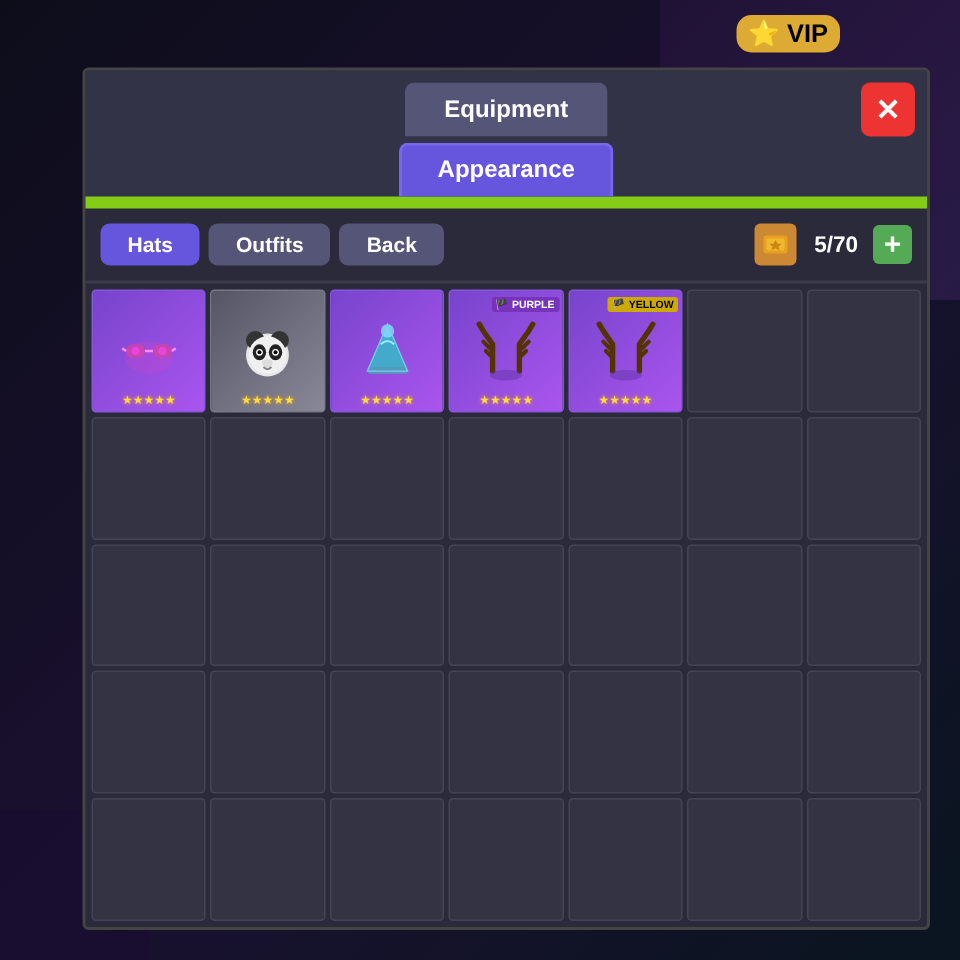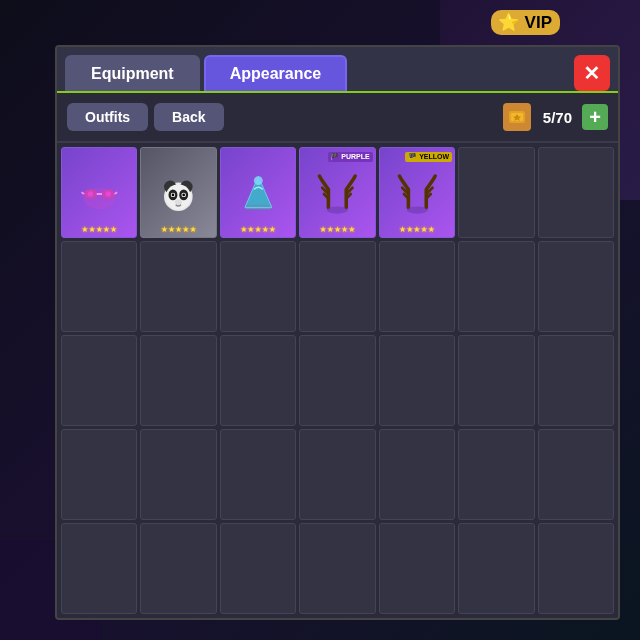--- a/index.html
+++ b/index.html
@@ -59,24 +59,25 @@
       z-index: 10;
       display: flex;
       flex-direction: column;
     }
 
     
     .top-tabs {
       display: flex;
       align-items: center;
       background: #333348;
-      border-bottom: 2px solid #84cc16;
+      border-bottom: 8px solid #84cc16;
       padding: 8px 8px 0 8px;
       gap: 4px;
       position: relative;
+      flex-direction: column;
     }
 
     .tab {
       padding: 8px 24px;
       border-radius: 6px 6px 0 0;
       font-size: 16px;
       font-weight: bold;
       color: white;
       cursor: pointer;
       border: 2px solid transparent;
@@ -279,20 +280,21 @@
 
 <div class="dialog">
 
   <div class="top-tabs">
     <div class="tab inactive">Equipment</div>
     <div class="tab active">Appearance</div>
     <div class="close-btn">✕</div>
   </div>
 
   <div class="sub-tabs">
+    <div class="sub-tab active">Hats</div>
     <div class="sub-tab inactive">Outfits</div>
     <div class="sub-tab inactive">Back</div>
 
     <div class="coin-icon">
       <svg width="20" height="20" viewBox="0 0 20 20">
         <rect x="2" y="4" width="16" height="12" rx="2" fill="#e8a020"></rect>
         <rect x="4" y="6" width="12" height="8" rx="1" fill="#f0b830"></rect>
         <polygon points="10,7 11.5,9.5 14,9.5 12,11.5 12.8,14 10,12.5 7.2,14 8,11.5 6,9.5 8.5,9.5" fill="#cc8810"></polygon>
       </svg>
     </div>

